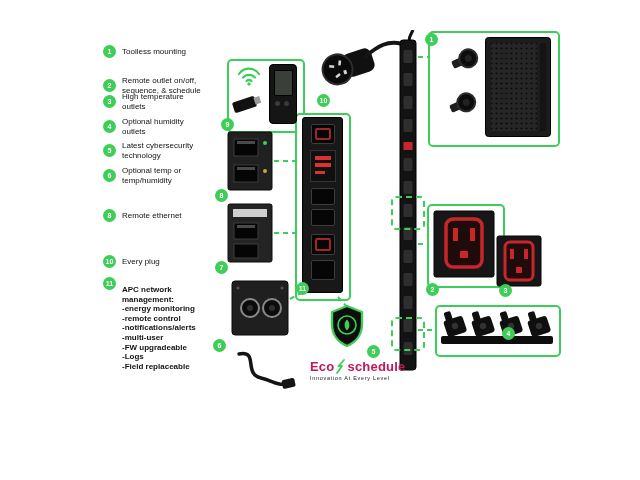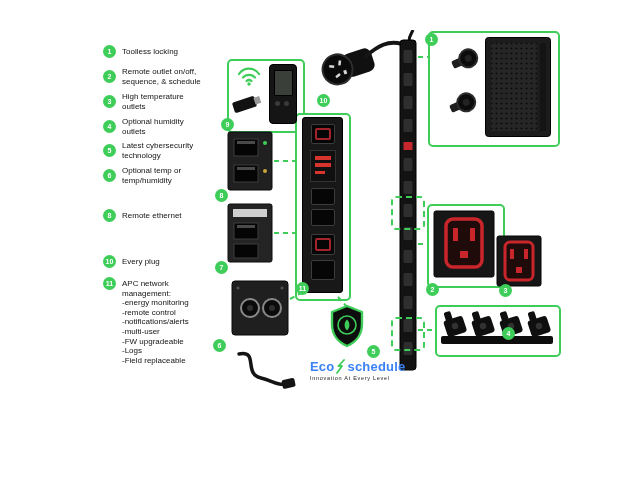--- a/index.html
+++ b/index.html
@@ -5,21 +5,21 @@
   html,body{margin:0;padding:0;background:#fff;}
   .stage{position:relative;width:640px;height:480px;background:#ffffff;overflow:hidden;
          font-family:"Liberation Sans", sans-serif;color:#111;}
   
   .feature{position:absolute;left:103px;display:flex;gap:6px;align-items:center;}
   .feature.top{align-items:flex-start;}
   .lbadge{width:13px;height:13px;border-radius:50%;background:#3dcd58;color:#fff;
           font-size:7px;font-weight:bold;display:flex;align-items:center;justify-content:center;
           flex-shrink:0;line-height:1;}
   .flabel{font-size:8px;line-height:9.6px;white-space:pre-line;color:#131313;}
-  .feature.top .flabel{margin-top:2px;}
+  .feature.top .flabel{margin-top:8px;font-weight:bold;}
   
   .badge{position:absolute;width:13px;height:13px;border-radius:50%;background:#3dcd58;color:#fff;
          font-size:7px;font-weight:bold;display:flex;align-items:center;justify-content:center;
          line-height:1;z-index:30;}
   
   .gbox{position:absolute;border:2px solid #3dcd58;border-radius:5px;background:#fff;z-index:1;}
   .dash-rect{position:absolute;border:2px dashed #3dcd58;border-radius:5px;z-index:20;}
   .abs{position:absolute;z-index:10;}
   
   .display-unit{position:absolute;left:269px;top:64px;width:26px;height:58px;background:#151515;
@@ -31,33 +31,33 @@
   .dongle:before{content:"";position:absolute;right:-5px;top:2px;width:6px;height:7px;background:#9a9a9a;}
   
   .pdu-main{position:absolute;left:302px;top:117px;width:39px;height:174px;background:#181818;
             border:1px solid #000;border-radius:3px;z-index:10;}
   .po{position:absolute;left:8px;background:#060606;border:1px solid #3c3c3c;border-radius:2px;}
   .po .red-in{position:absolute;inset:3px;border:2px solid #a3242a;border-radius:2px;}
   .pdu-disp{position:absolute;left:7px;top:32px;width:24px;height:30px;background:#101010;border:1px solid #333;}
   .pdu-disp i{position:absolute;display:block;background:#d8342e;}
   
   .logo{position:absolute;left:310px;top:359px;z-index:10;}
-  .logo .word{display:flex;align-items:center;gap:2px;color:#3b82f6;font-size:13px;font-weight:bold;letter-spacing:0.2px;}
+  .logo .word{display:flex;align-items:center;gap:2px;color:#be185d;font-size:13px;font-weight:bold;letter-spacing:0.2px;}
   .logo .tag{font-size:5.5px;letter-spacing:0.7px;color:#222;margin-top:1px;}
 </style>
 </head>
 <body>
 
 <div class="stage">
 
   <div class="feature" style="top:45px">
       <span class="lbadge">1</span>
-      <span class="flabel">Toolless locking</span>
-    </div>
-  <div class="feature" style="top:67px">
+      <span class="flabel">Toolless mounting</span>
+    </div>
+  <div class="feature" style="top:76px">
       <span class="lbadge">2</span>
       <span class="flabel">Remote outlet on/off,
 sequence, &amp; schedule</span>
     </div>
   <div class="feature" style="top:92px">
       <span class="lbadge">3</span>
       <span class="flabel">High temperature
 outlets</span>
     </div>
   <div class="feature" style="top:117px">

